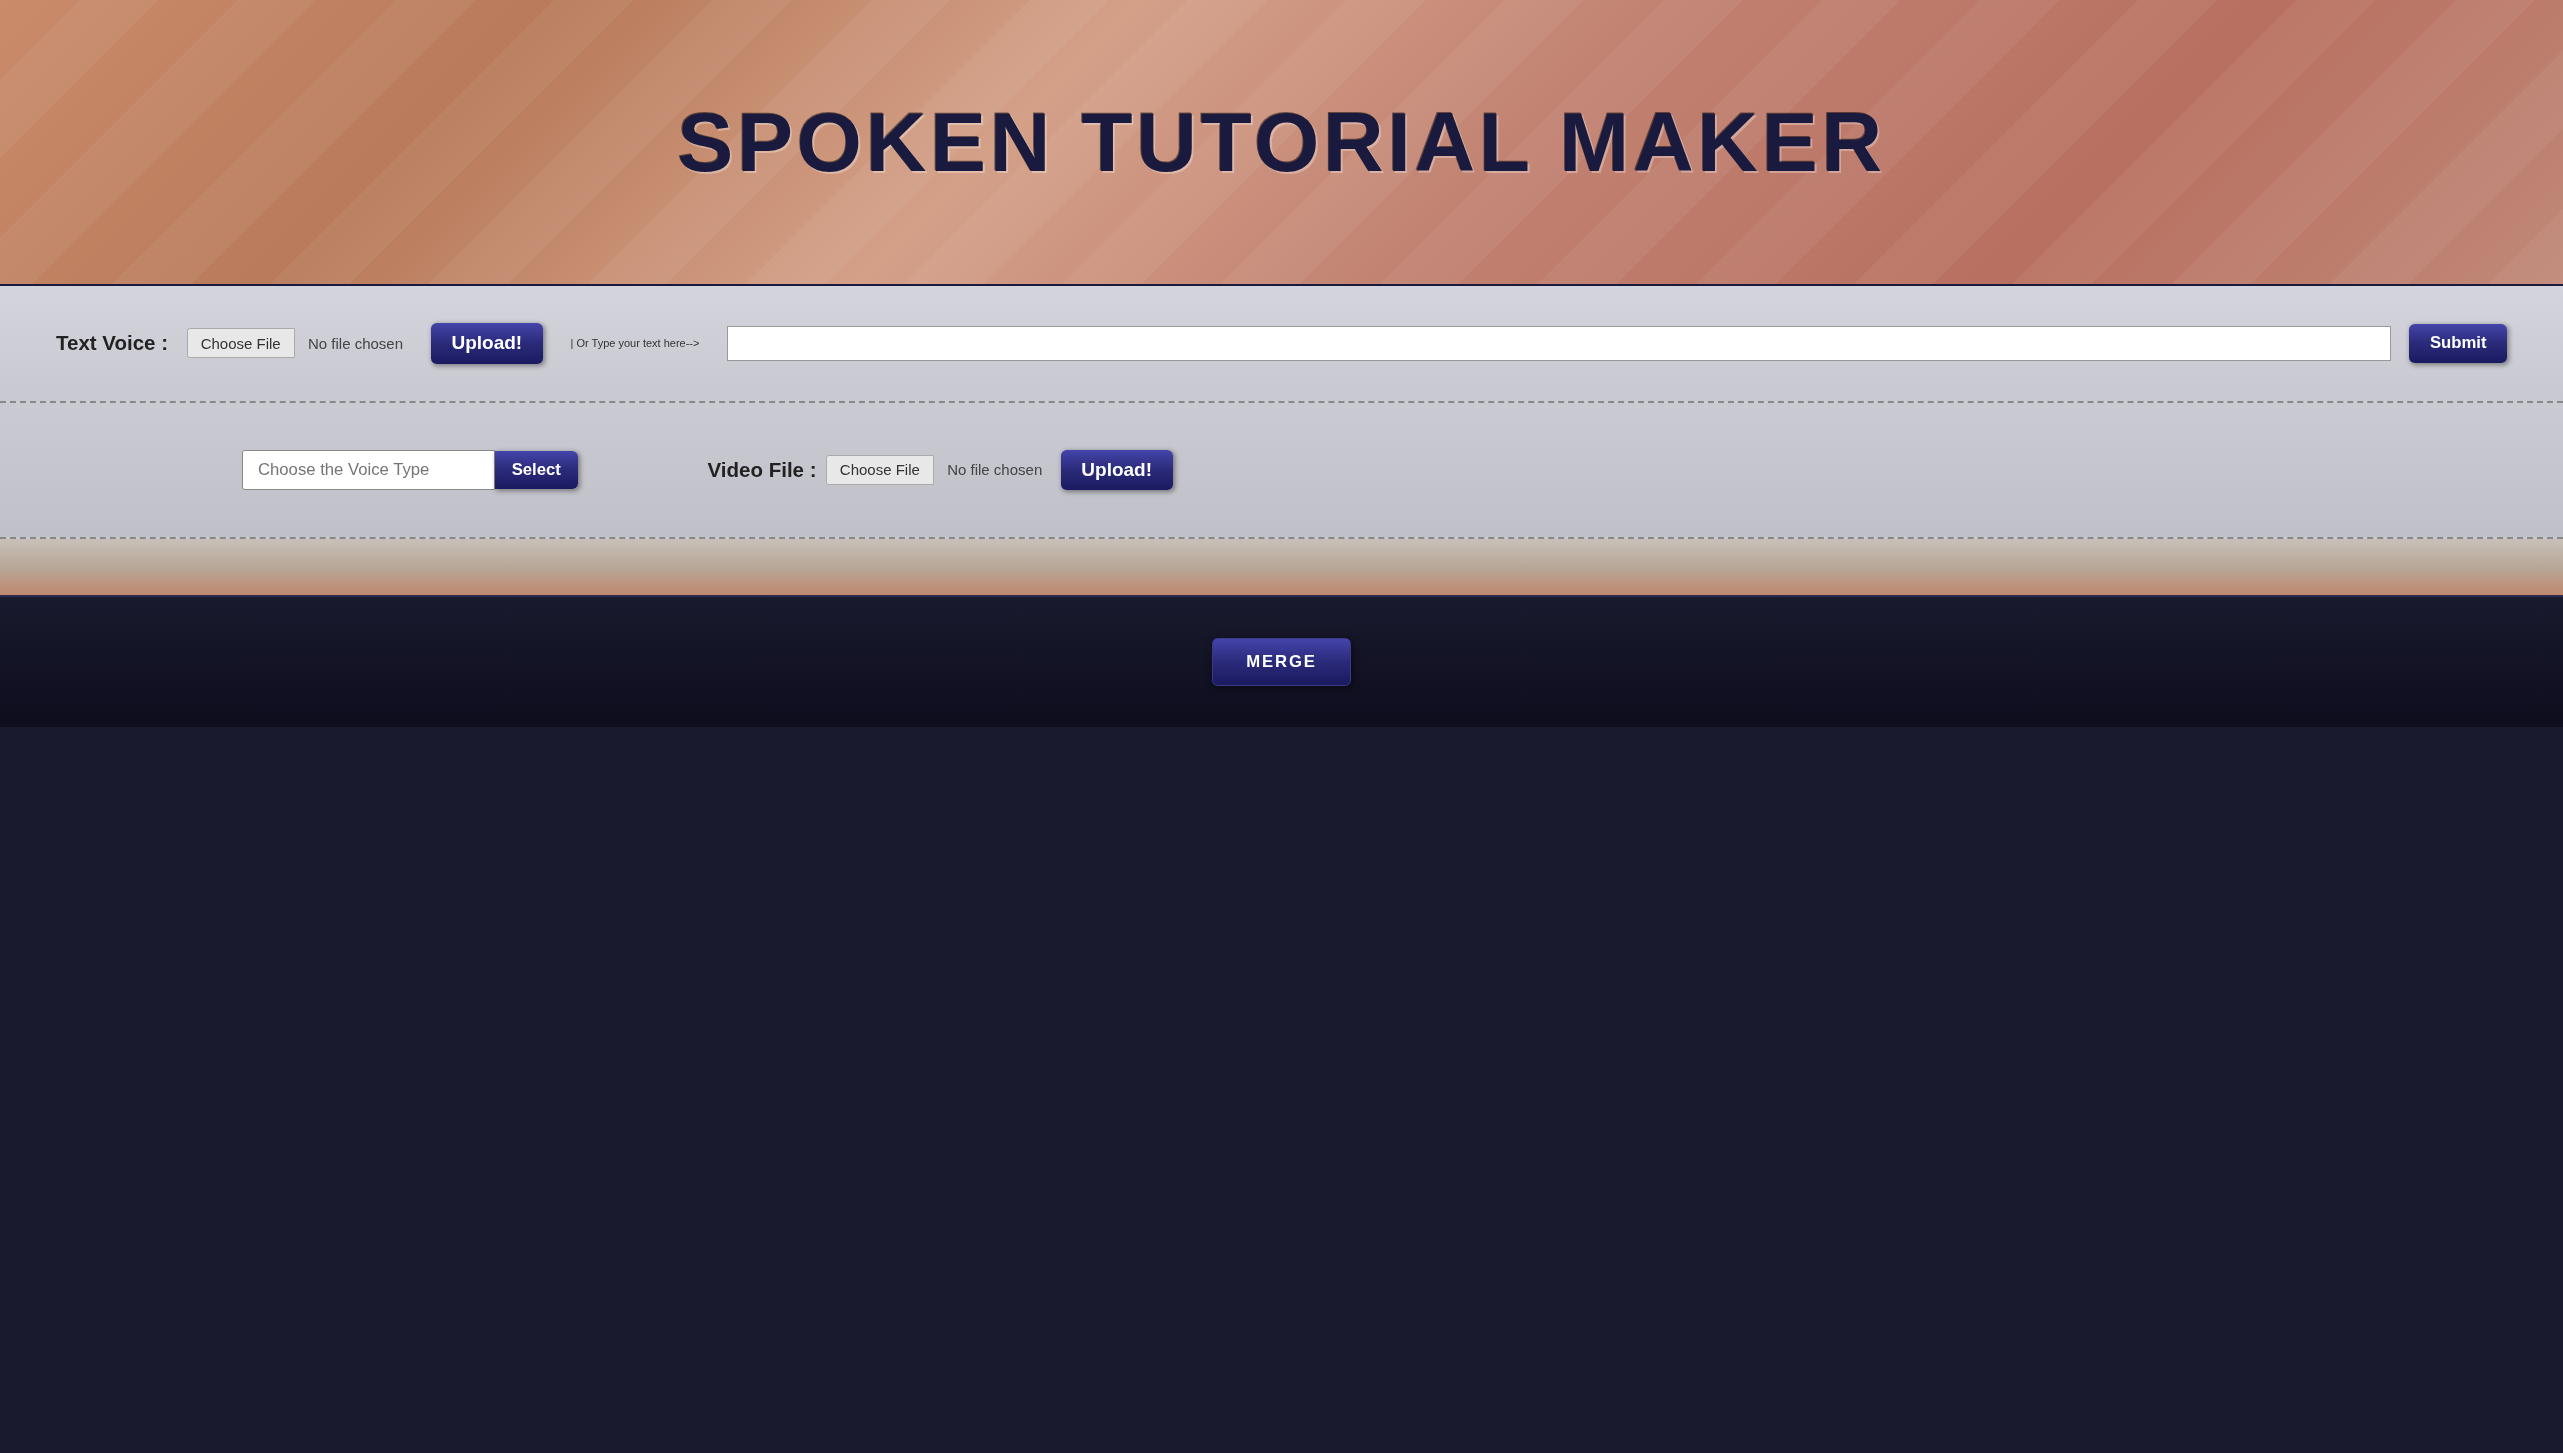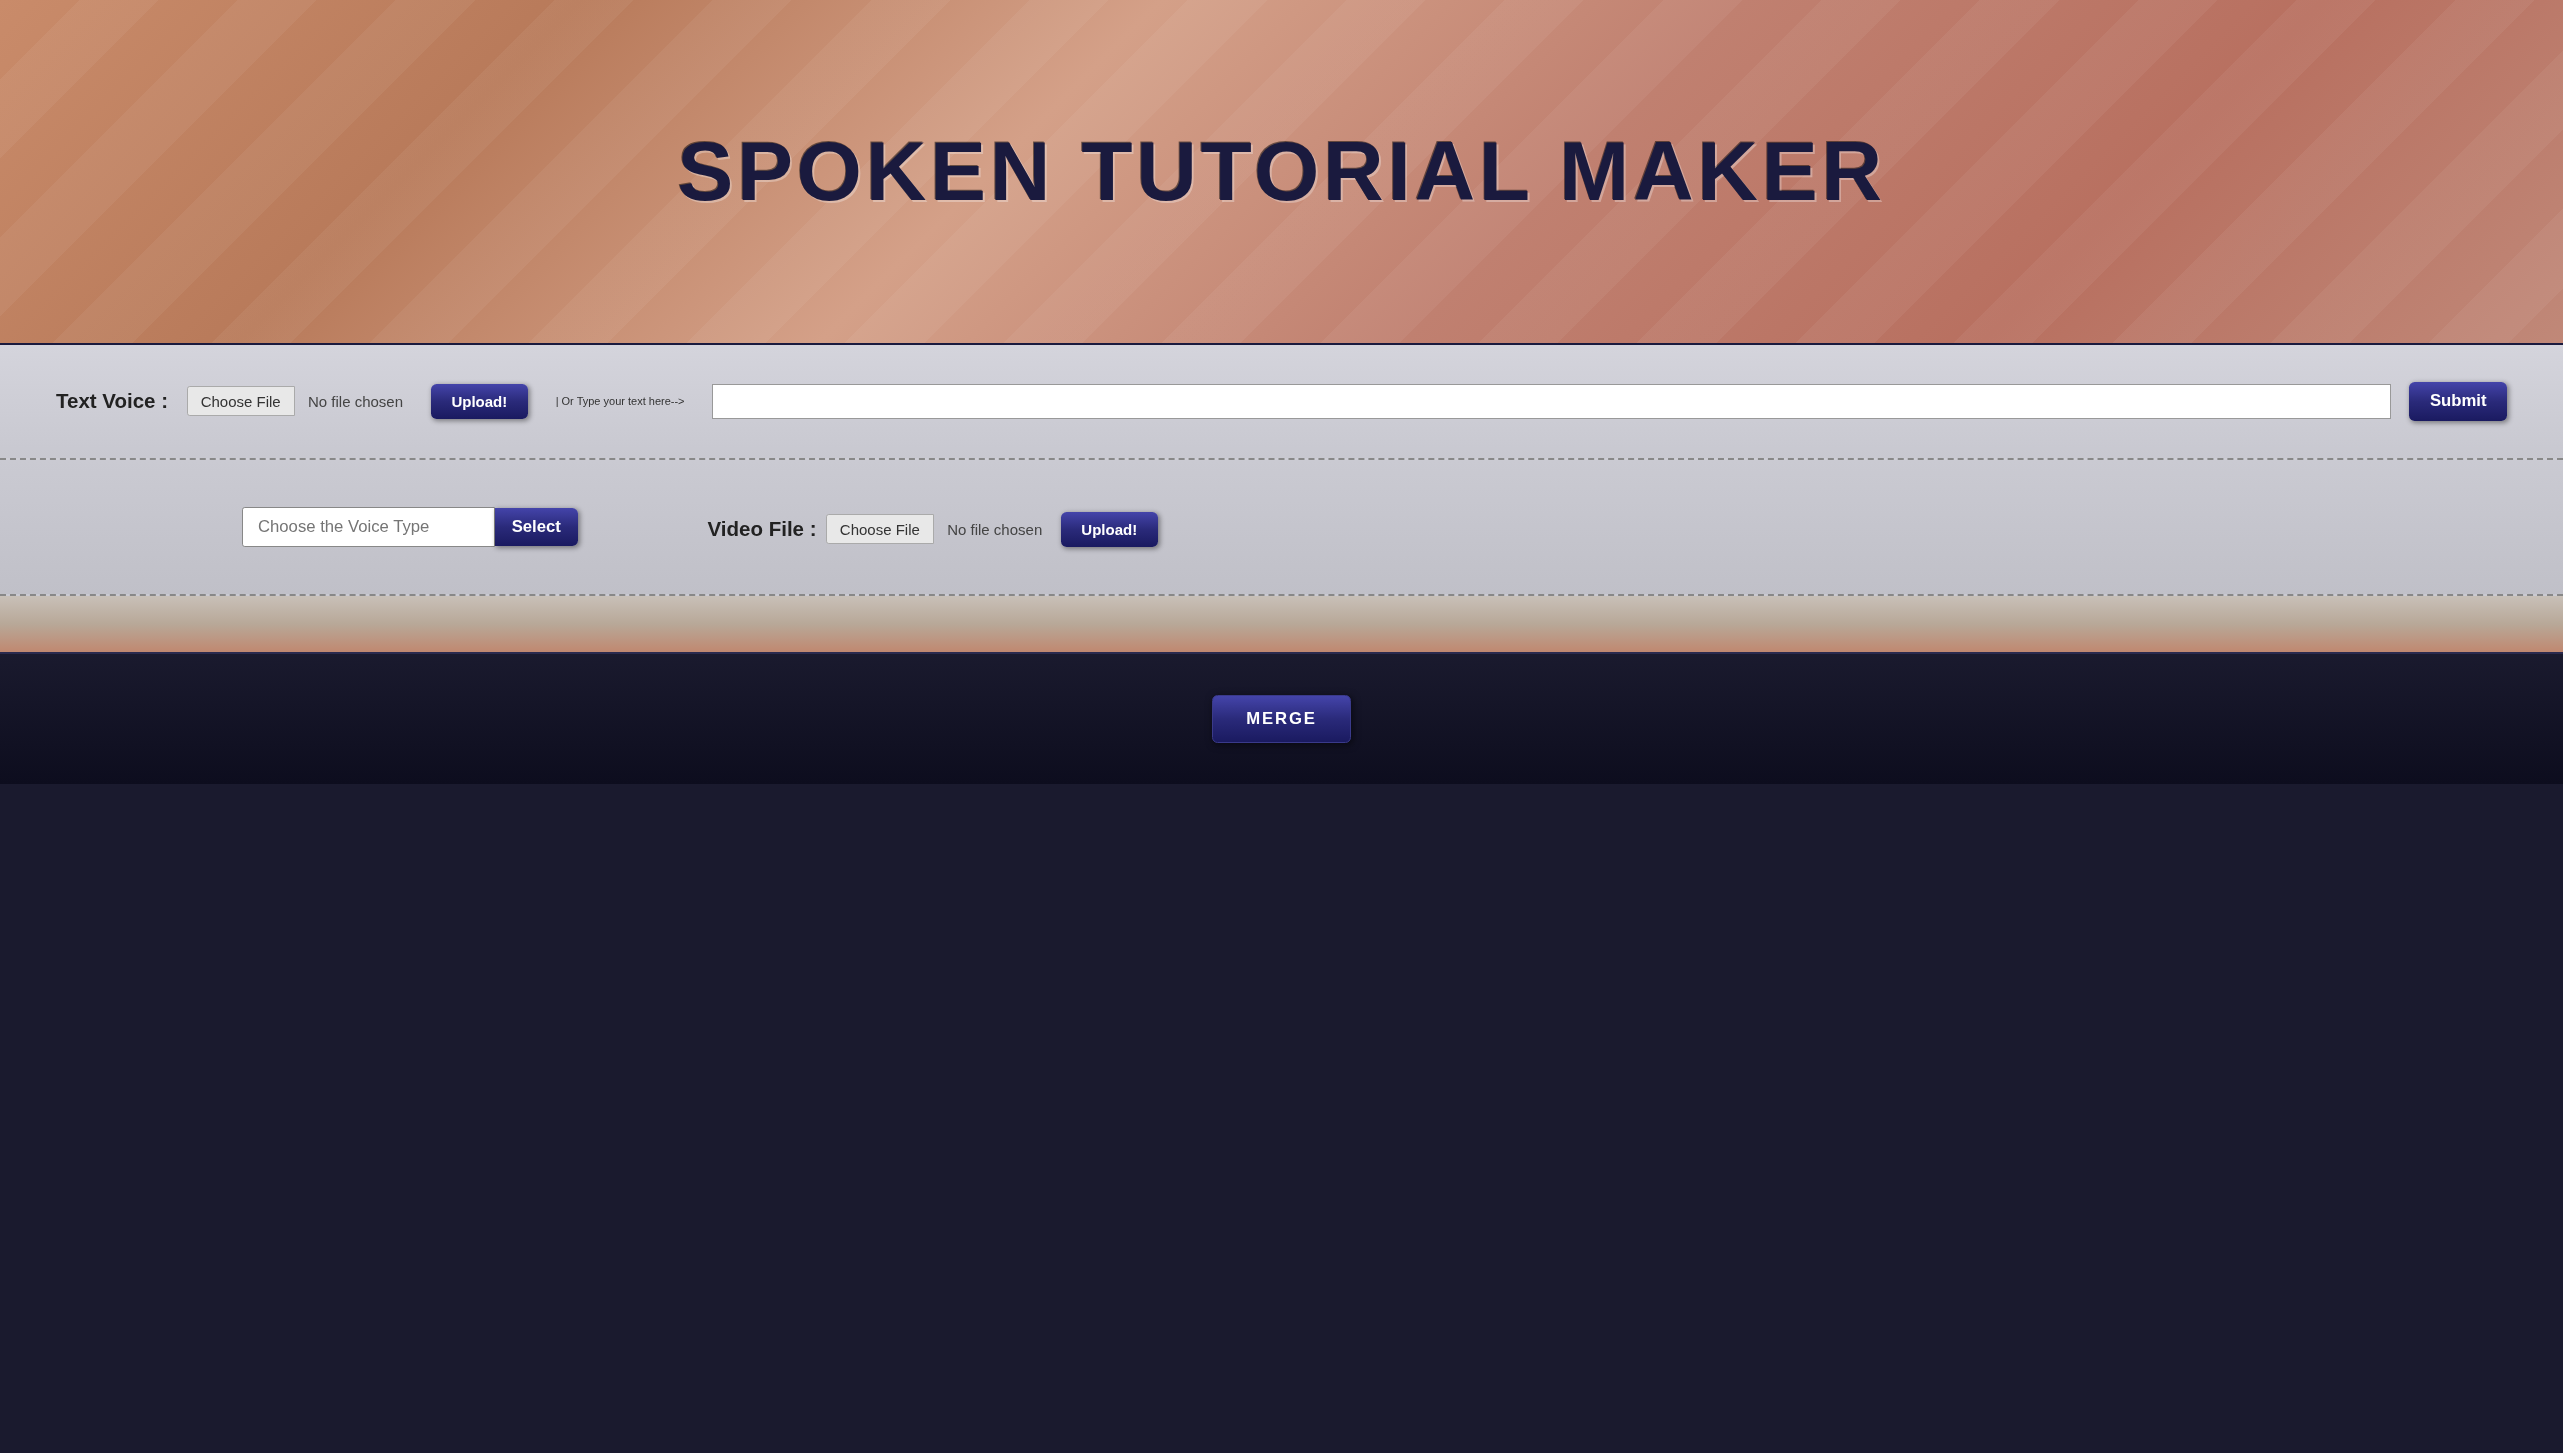--- a/index.html
+++ b/index.html
@@ -12,21 +12,21 @@
       font-family: Arial, sans-serif;
       background: #1a1a2e;
       width: 100%;
       min-height: 100vh;
       overflow-x: hidden;
     }
 
     
     .header {
       background: linear-gradient(135deg, #c98b6a 0%, #b87a5a 20%, #d4a088 40%, #c08070 60%, #b87060 80%, #c08878 100%);
-      height: 343px;
+      height: 284px;
       display: flex;
       align-items: center;
       justify-content: center;
       position: relative;
       overflow: hidden;
     }
 
     .header::before {
       content: '';
       position: absolute;
@@ -98,21 +98,21 @@
       padding: 5.6px 9.3px;
       background: transparent;
     }
 
     .upload-btn {
       background: linear-gradient(180deg, #4444aa 0%, #2a2a7a 50%, #1a1a60 100%);
       color: white;
       border: none;
       border-radius: 5.6px;
       padding: 9.3px 20.5px;
-      font-size: 15px;
+      font-size: 19px;
       font-weight: bold;
       cursor: pointer;
       box-shadow: 1.9px 1.9px 5.6px rgba(0,0,0,0.4);
       white-space: nowrap;
     }
 
     .divider-text {
       font-size: 11px;
       color: #333;
       white-space: nowrap;

